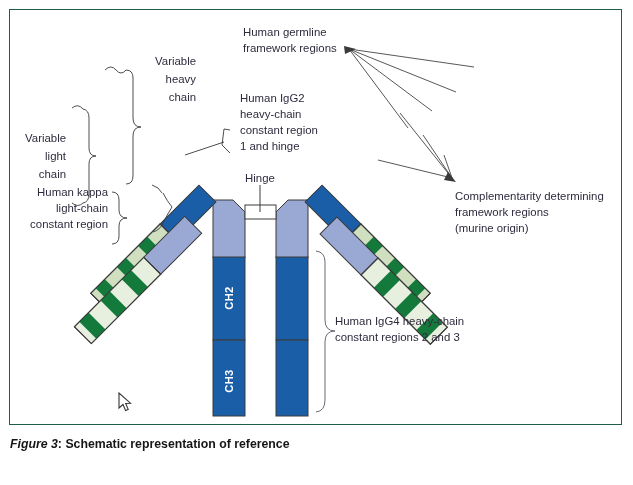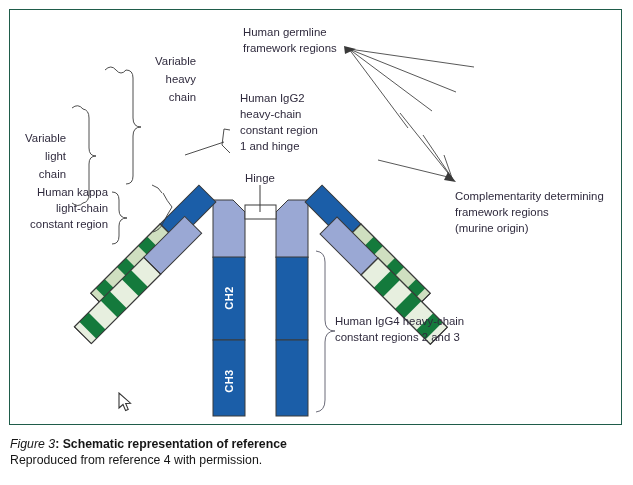--- a/index.html
+++ b/index.html
@@ -42,21 +42,21 @@
     position: absolute;
     left: 10px;
     top: 437px;
     width: 600px;
     color: #161616;
     font-size: 12.3px;
     line-height: 15.5px;
   }
   .caption .fig-num {
     font-style: italic;
-    font-weight: normal;
+    font-weight: bold;
     text-align: right;
   }
   .caption .fig-title {
     font-weight: bold;
   }
   .caption .fig-credit {
     display: block;
     font-weight: normal;
     font-style: normal;
   }
@@ -221,16 +221,15 @@
 
   </svg>
 
   <svg class="cursor" viewBox="0 0 14 20" xmlns="http://www.w3.org/2000/svg">
     <path d="M1,1 L1,16 L5,12.5 L7.6,18.6 L10.2,17.4 L7.7,11.5 L12.5,11.2 Z" fill="#ffffff" stroke="#333333" stroke-width="1.1"></path>
   </svg>
 
   <div class="caption">
     <span class="fig-num">Figure 3</span><span class="fig-title">:</span>
     <span class="fig-title">Schematic representation of reference</span>
-    <span class="fig-credit">Reproduced from reference 4 with permission.</span>
   </div>
 
 </div>
 
 </body></html>

